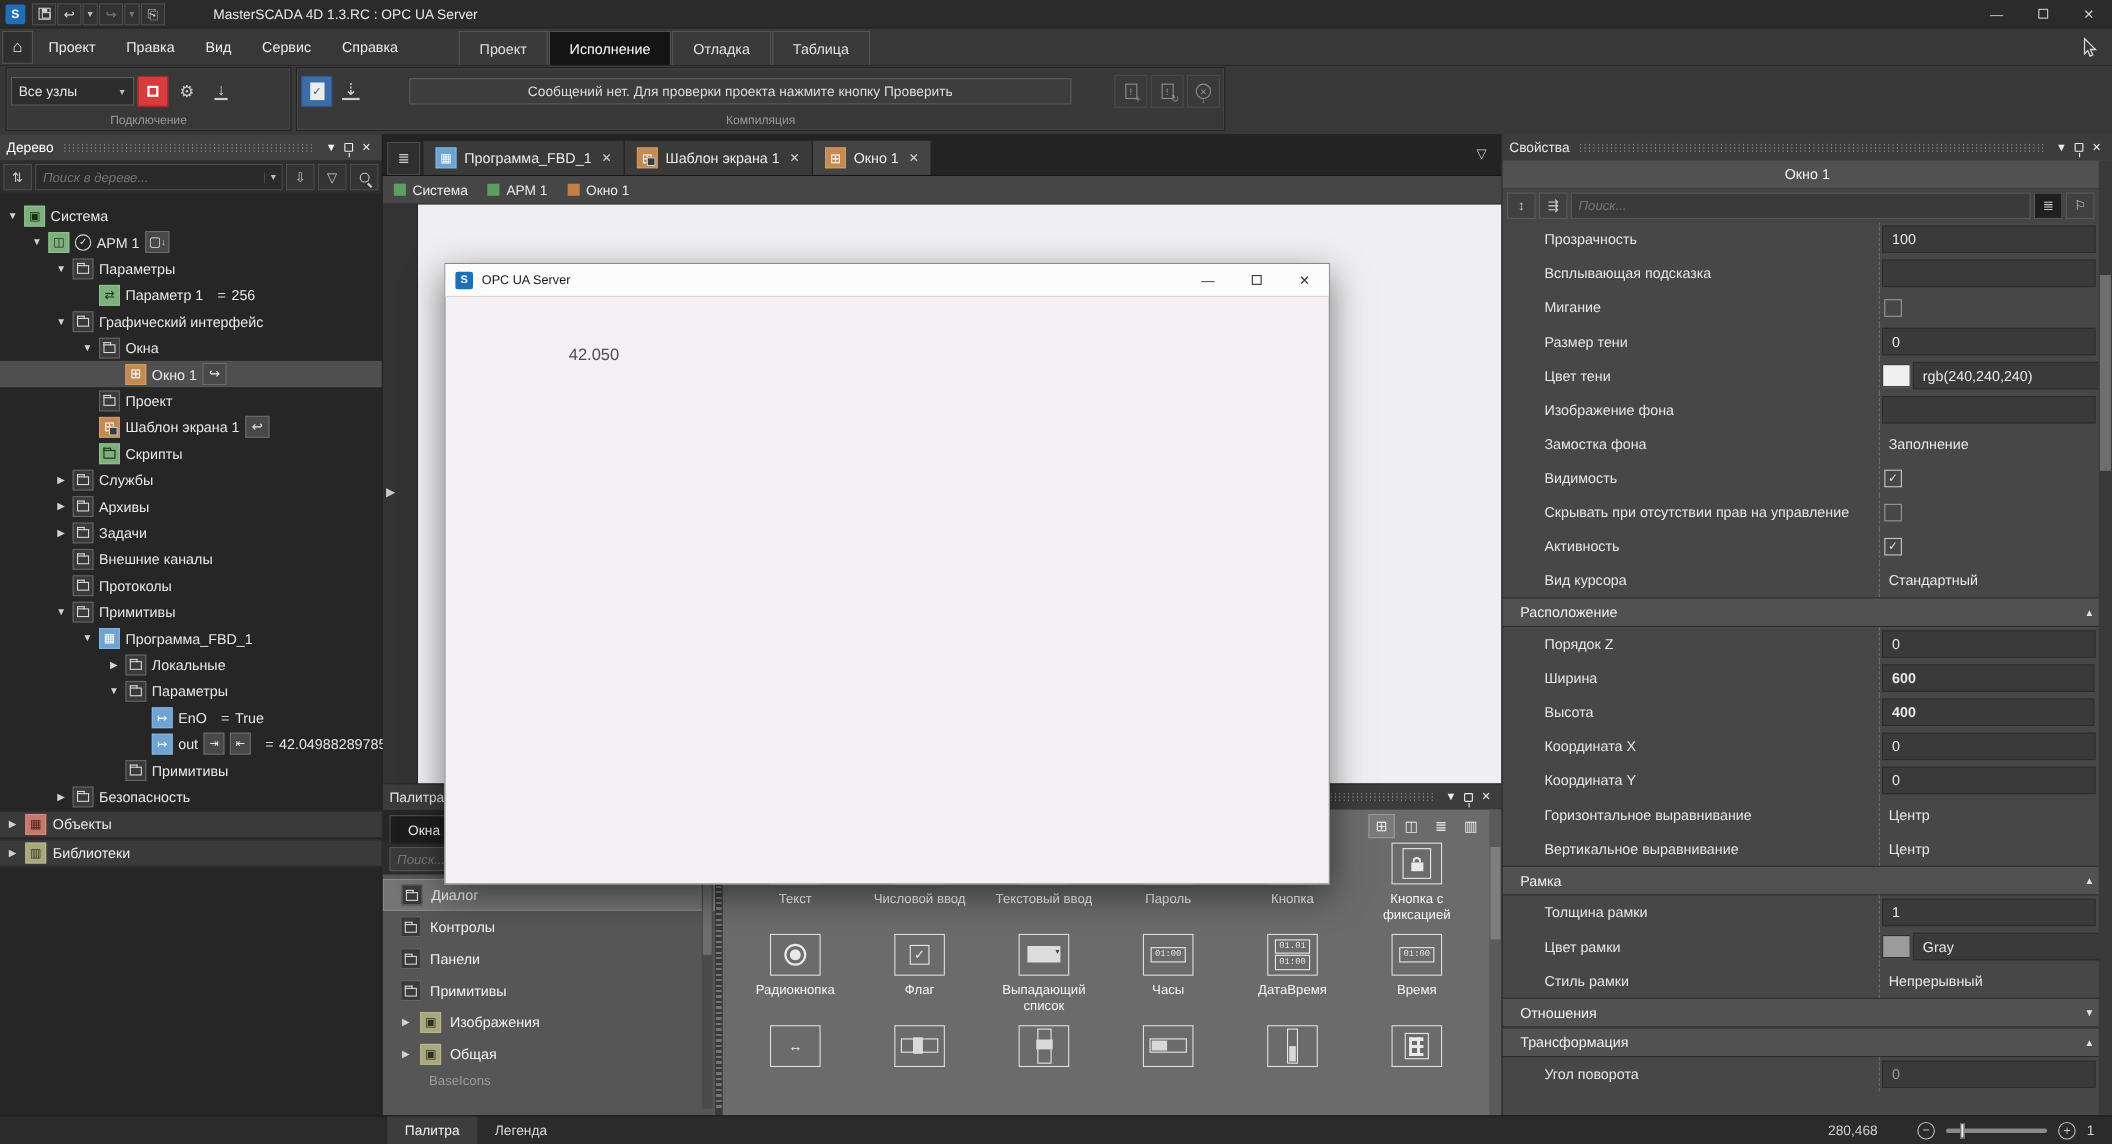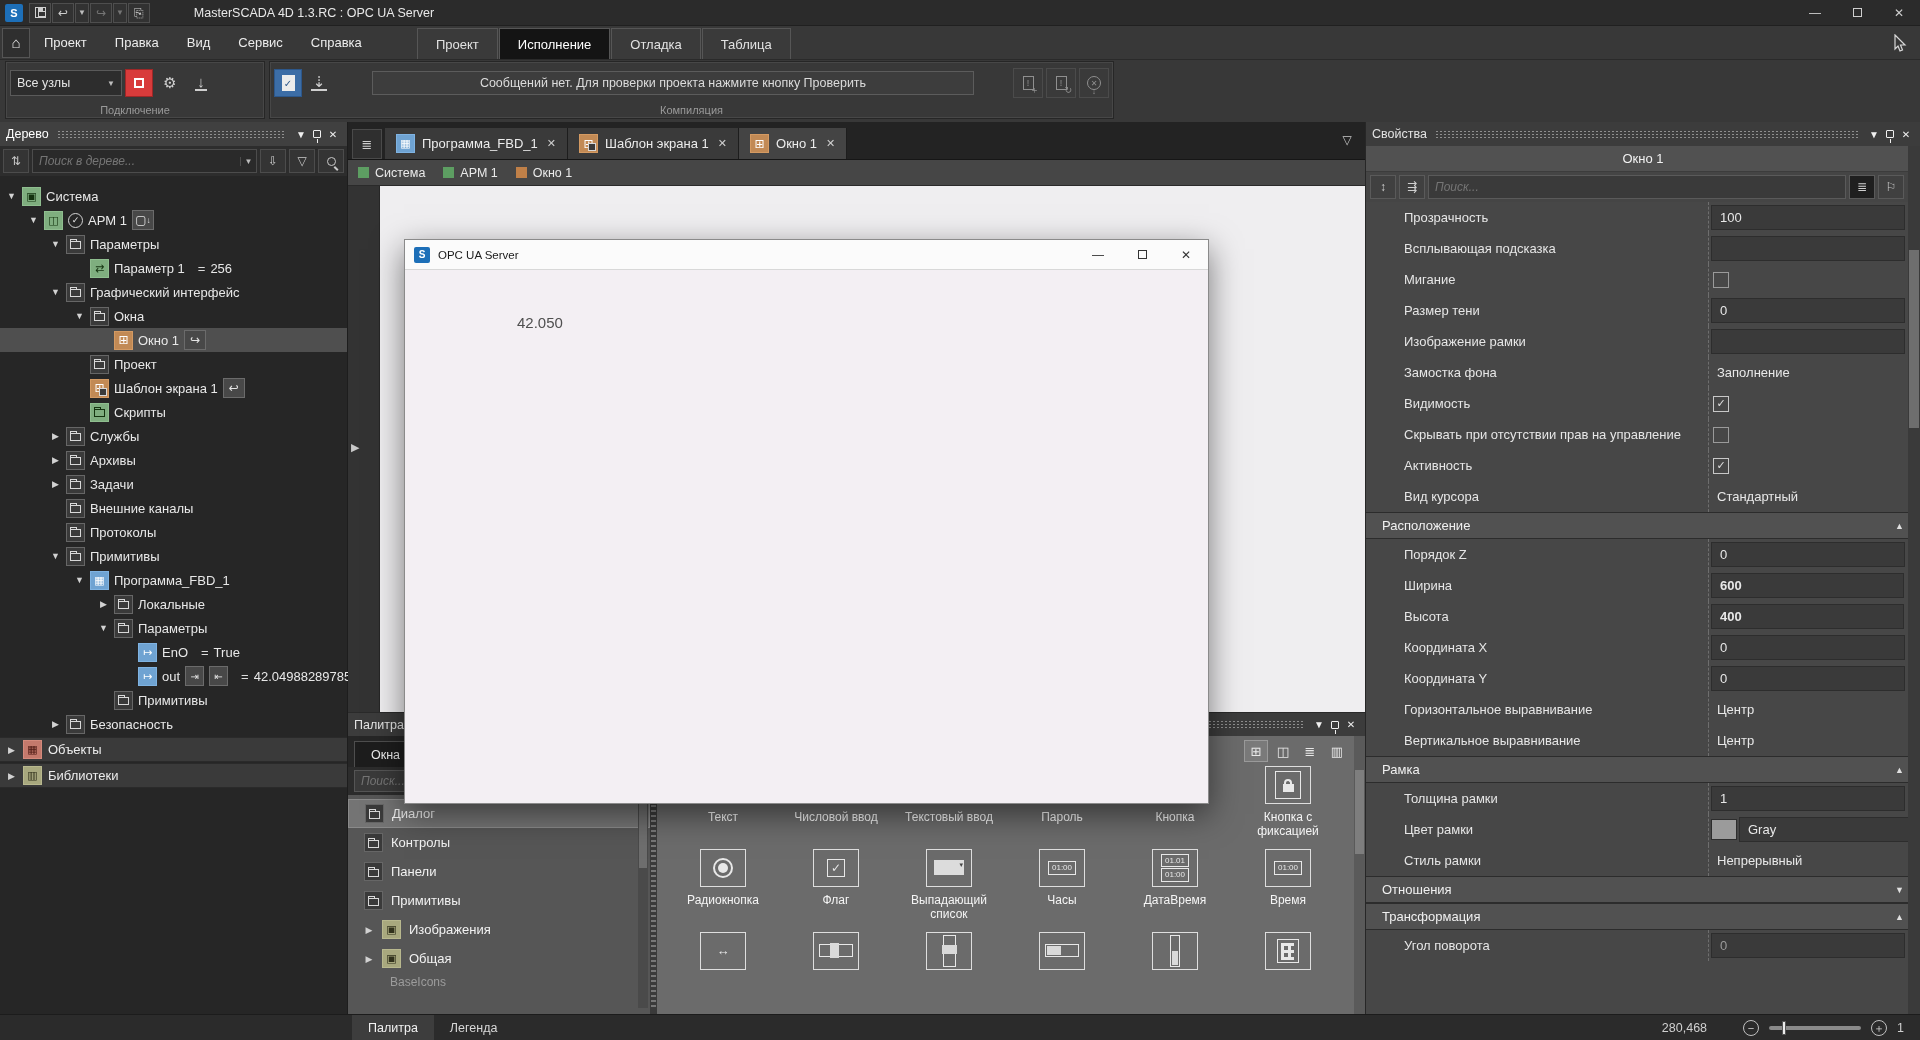--- a/index.html
+++ b/index.html
@@ -182,21 +182,21 @@
   .shackle{width:8px;height:5px;border:2px solid #e8e8e8;border-bottom:none;border-radius:4px 4px 0 0;}
   .lockbody{width:11px;height:8px;background:#e8e8e8;}
   .radioc{width:20px;height:20px;border:2px solid #e8e8e8;border-radius:50%;display:flex;
     align-items:center;justify-content:center;}
   .radioc i{width:10px;height:10px;background:#e8e8e8;border-radius:50%;}
   .flagb{width:18px;height:18px;border:1px solid #e8e8e8;display:flex;align-items:center;
     justify-content:center;font-size:12px;color:#e8e8e8;}
   .ddown{width:30px;height:15px;background:#dcdcdc;position:relative;}
   .ddown::after{content:'▾';position:absolute;right:1px;top:1px;font-size:7px;color:#444;}
   .digit{border:1px solid #e8e8e8;color:#e8e8e8;font-size:8px;padding:1px 3px;line-height:1.2;
-    font-family:Liberation Sans, sans-serif;}
+    font-family:Liberation Mono, monospace;}
   .digit2{display:flex;flex-direction:column;gap:1px;align-items:center;}
   .hslider{width:34px;height:13px;border:1px solid #e8e8e8;position:relative;}
   .hslider i{position:absolute;left:10px;top:-2px;width:9px;height:15px;background:#d9d9d9;}
   .vslider{width:13px;height:32px;border:1px solid #e8e8e8;position:relative;}
   .vslider i{position:absolute;top:9px;left:-2px;height:9px;width:15px;background:#d9d9d9;}
   .vslim{width:10px;height:32px;border:1px solid #e8e8e8;position:relative;}
   .vslim i{position:absolute;bottom:1px;left:1px;width:6px;height:14px;background:#d9d9d9;}
   .prog{width:34px;height:13px;border:1px solid #e8e8e8;position:relative;}
   .prog i{position:absolute;left:1px;top:1px;bottom:1px;width:14px;background:#d9d9d9;}
   .keypad{width:22px;height:24px;border:1px solid #e8e8e8;
@@ -829,21 +829,28 @@
           <span class="pcheck off"></span>
         </div>
       </div>
     <div class="prow">
         <div class="plabel">Размер тени</div>
       <div class="pval">
           <input class="pinput" readonly="" value="0" style="">
         </div>
       </div>
     <div class="prow">
-        <div class="plabel">Изображение рамки</div>
+        <div class="plabel">Цвет тени</div>
+      <div class="pval">
+          <span class="swatch white"></span>
+        <input class="pinput" readonly="" value="rgb(240,240,240)" style="">
+        </div>
+      </div>
+    <div class="prow">
+        <div class="plabel">Изображение фона</div>
       <div class="pval">
           <input class="pinput" readonly="" value="" style="">
         </div>
       </div>
     <div class="prow">
         <div class="plabel">Замостка фона</div>
       <div class="pval">
           <span class="ptext">Заполнение</span>
         </div>
       </div>

